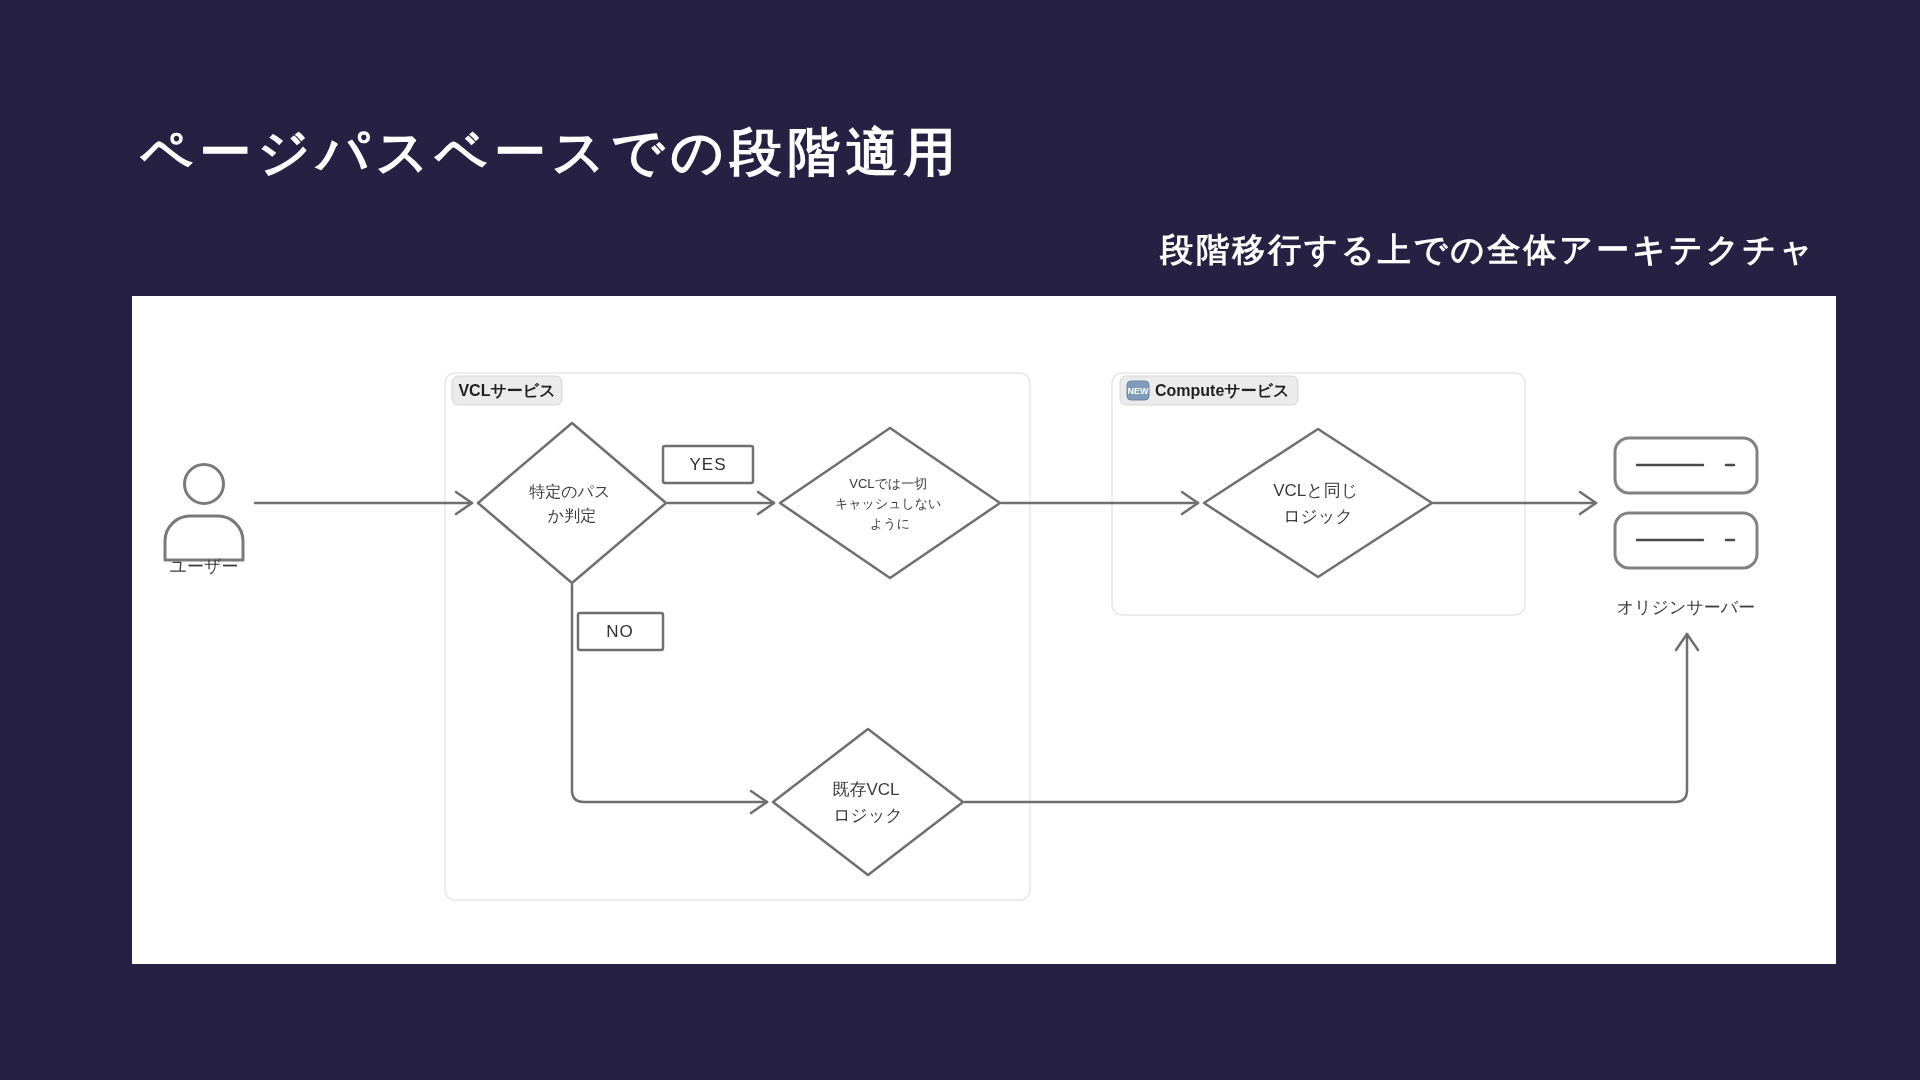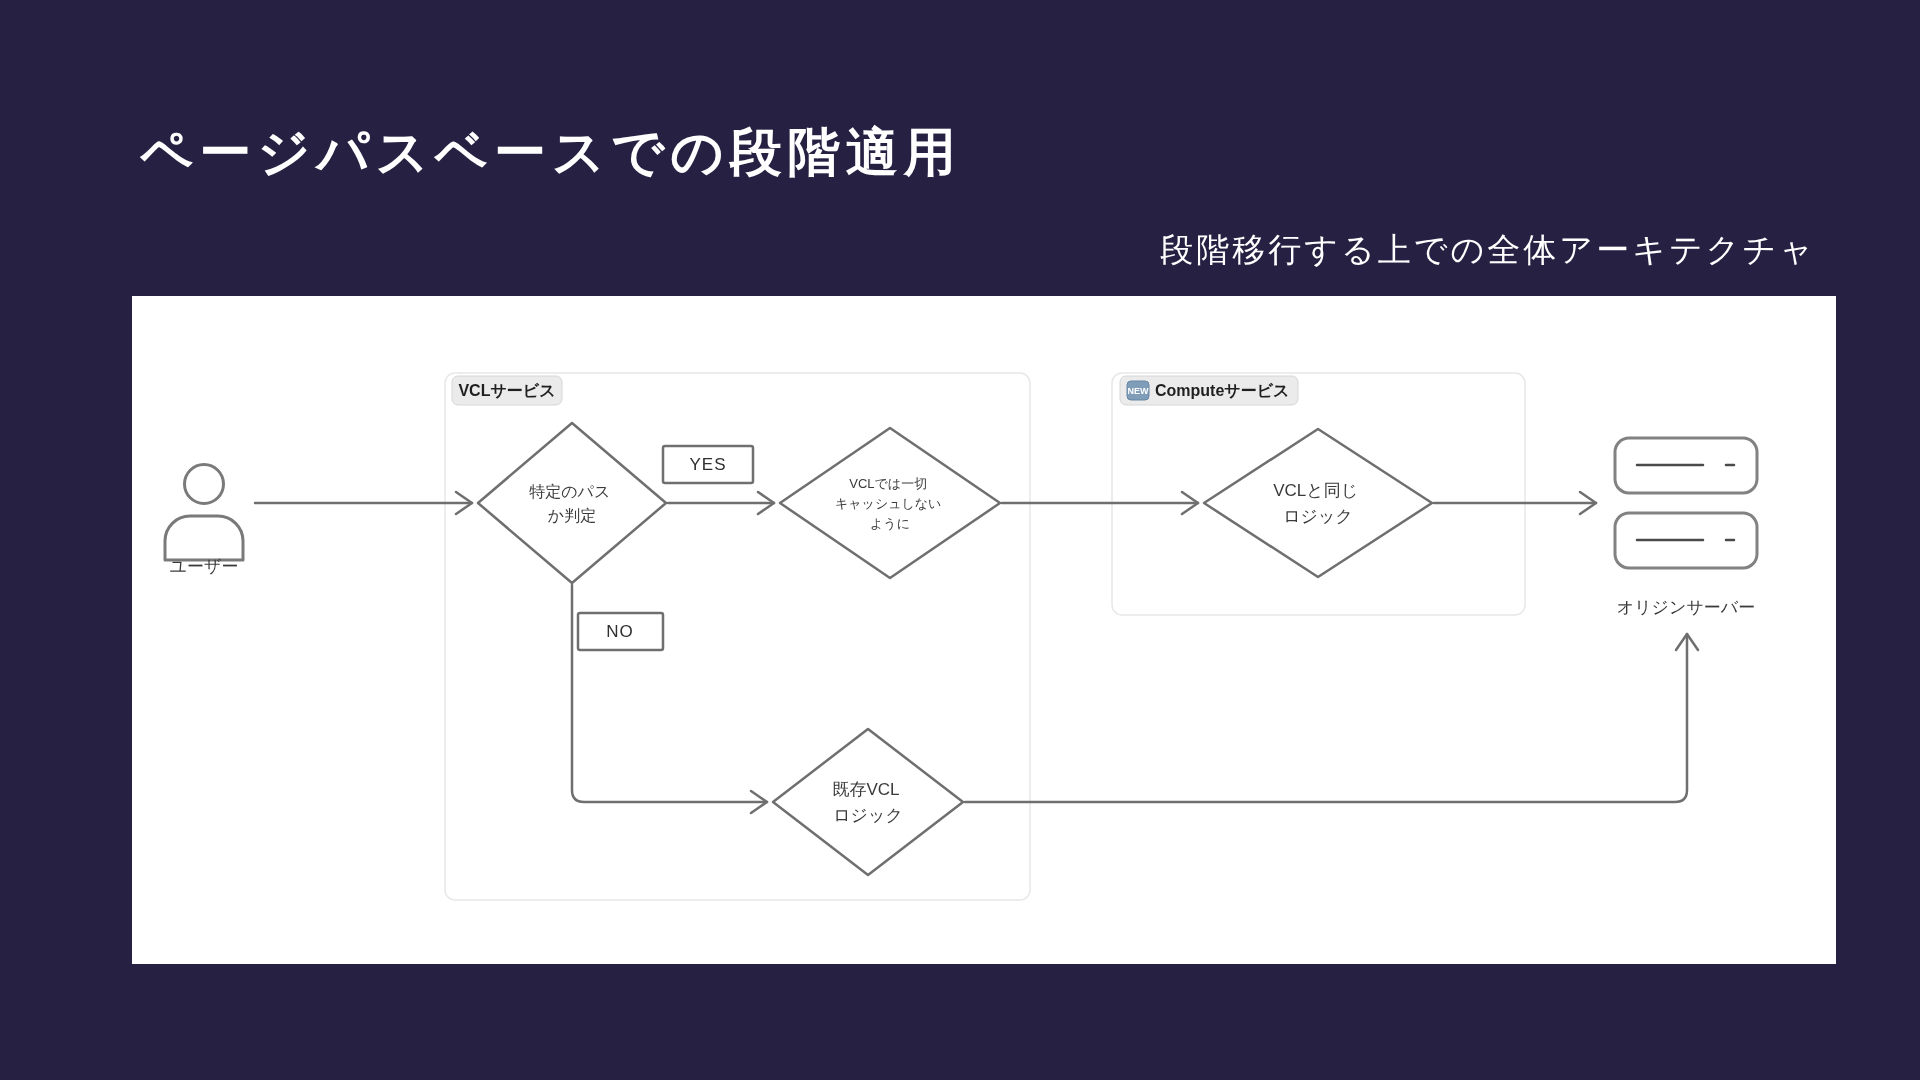--- a/index.html
+++ b/index.html
@@ -1,21 +1,21 @@
 <!DOCTYPE html>
 <html><head>
 <meta charset="utf-8">
 <style>
   html,body{margin:0;padding:0;width:1920px;height:1080px;overflow:hidden;
     background:#262042;font-family:"Liberation Sans","DejaVu Sans",sans-serif;}
   .slide{position:relative;width:1920px;height:1080px;background:#262042;}
   .title{position:absolute;left:140px;top:118px;margin:0;color:#ffffff;
     font-size:52px;font-weight:bold;letter-spacing:6px;white-space:nowrap;}
   .subtitle{position:absolute;right:104px;top:228px;color:#ffffff;
-    font-size:33px;font-weight:normal;letter-spacing:3px;white-space:nowrap;}
+    font-size:33px;font-weight:bold;letter-spacing:3px;white-space:nowrap;}
   .canvas{position:absolute;left:132px;top:296px;width:1704px;height:668px;
     background:#ffffff;}
   svg{display:block;}
   svg text{font-family:"Liberation Sans","DejaVu Sans",sans-serif;}
   .group-box{fill:#ffffff;stroke:#e7e7e7;stroke-width:1.5;}
   .conn{fill:none;stroke:#6f6f6f;stroke-width:2.5;stroke-linecap:round;}
   .diamond{fill:#ffffff;stroke:#6f6f6f;stroke-width:2.5;stroke-linejoin:round;}
   .node-stroke{fill:#ffffff;stroke:#7a7a7a;stroke-width:3;stroke-linejoin:round;}
   .edge-box{fill:#ffffff;stroke:#6f6f6f;stroke-width:2.5;}
   .edge-text{fill:#2f2f2f;font-size:17px;text-anchor:middle;letter-spacing:1px;}

